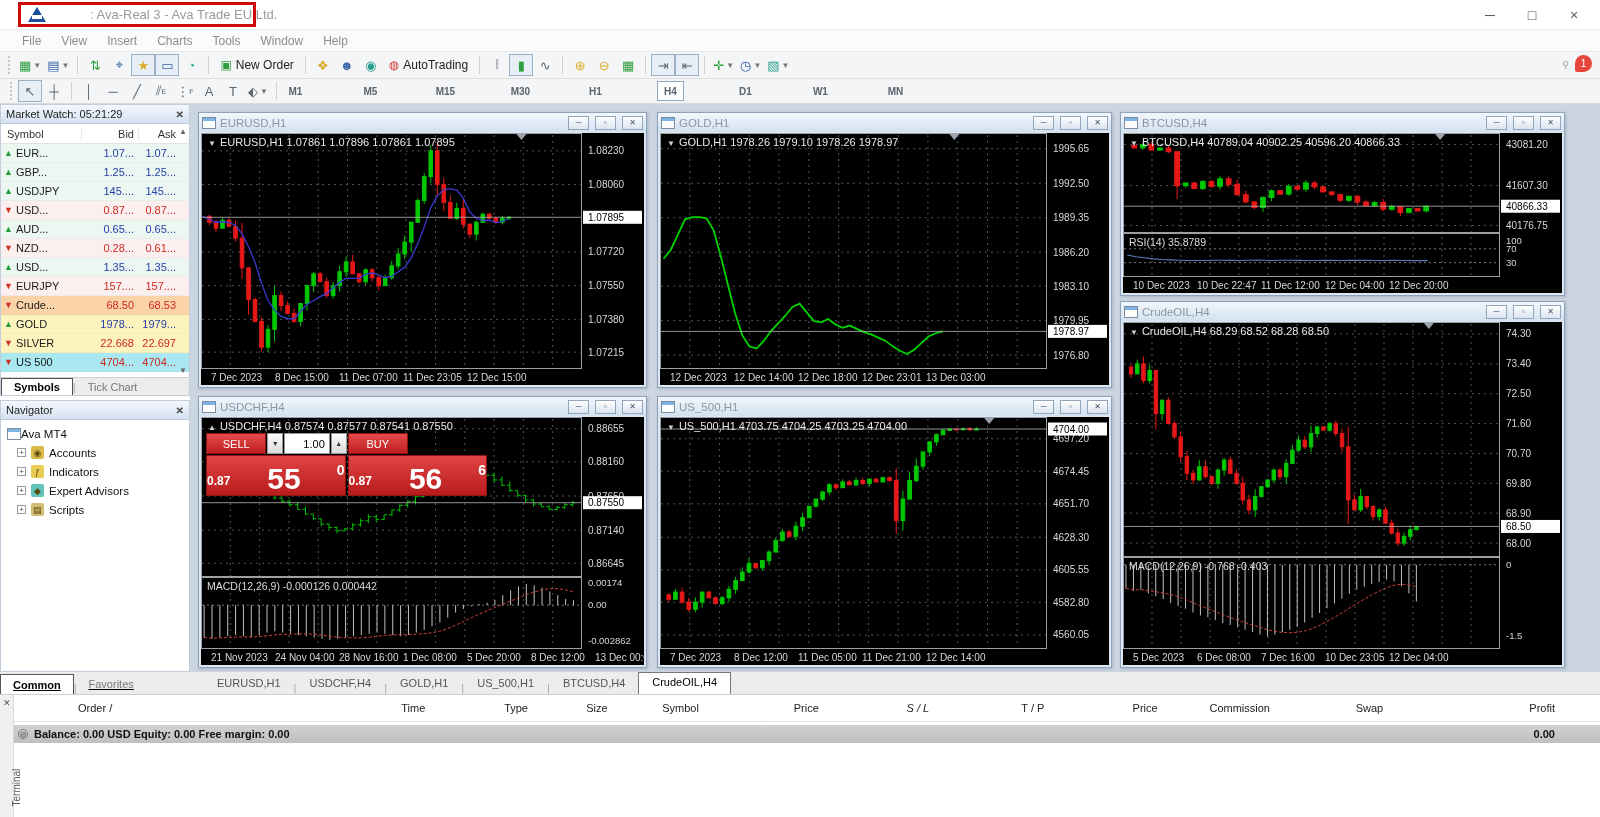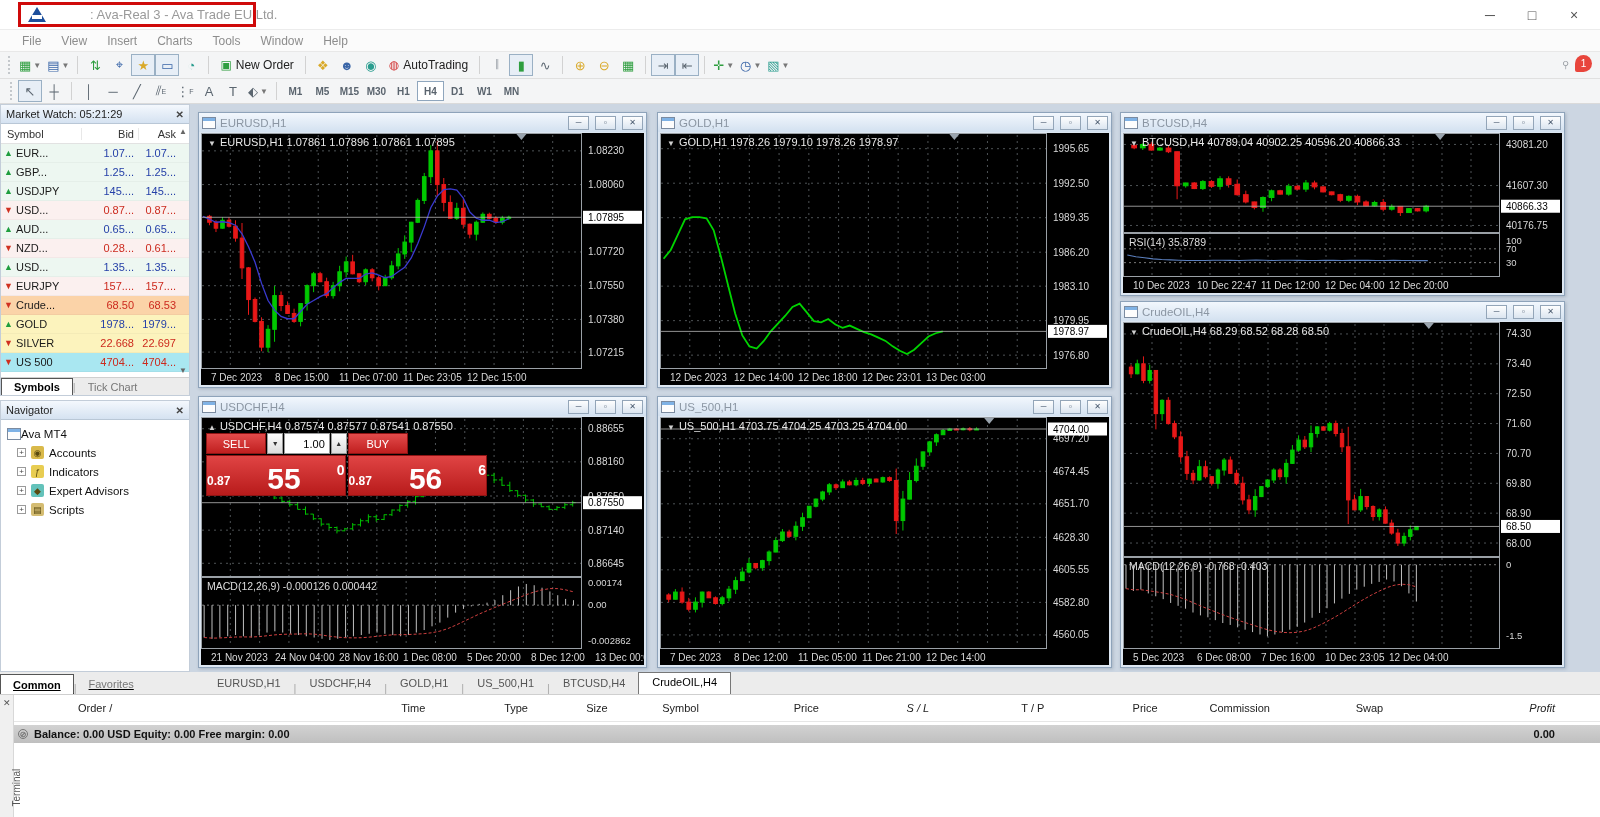--- a/index.html
+++ b/index.html
@@ -20,21 +20,21 @@
   
   #toolbar1 { position:absolute; left:0; top:51px; width:1600px; height:28px; background:#f4f5f6; border-top:1px solid #e8e8e8; border-bottom:1px solid #e0e0e0; display:flex; align-items:center; padding-left:4px; }
   #toolbar2 { position:absolute; left:0; top:79px; width:1600px; height:25px; background:#f4f5f6; border-bottom:1px solid #dadada; display:flex; align-items:center; padding-left:6px; }
   .grip { width:4px; height:18px; border-left:2px dotted #c4c8cc; margin:0 4px; }
   .sep { width:1px; height:18px; background:#d2d2d2; margin:0 5px; }
   .tbtn { height:22px; min-width:24px; display:flex; align-items:center; justify-content:center; font-size:13px; color:#5b6670; padding:0 3px; }
   .tbtn .g-green { color:#2e9e3f; } .g-yellow { color:#d9a928; } .g-blue { color:#3a66a8; } .g-red { color:#cf2b2b; } .g-teal { color:#2a9d8f; }
   .tbtn.labeled { font-size:12px; color:#222; gap:4px; padding:0 6px; }
   .tbtn.pressed { border:1px solid #9ab0c4; background:#e7eef6; }
   .dd { font-size:8px; color:#777; margin-left:2px; }
-  #tf-group { display:flex; }
+  #tf-group { display:flex;gap:48px; }
   .tf { width:27px; height:20px; font-size:10px; font-weight:bold; color:#5a646e; display:flex; align-items:center; justify-content:center; }
   .tf.active { border:1px solid #8fa6bd; background:#fff; }
   #search-zone { position:absolute; right:8px; top:54px; display:flex; align-items:center; gap:6px; }
   #search-icon { font-size:15px; color:#8a8f96; transform:rotate(-45deg); }
   #notif-badge { width:17px; height:17px; border-radius:50% 50% 50% 2px; background:#e8453c; color:#fff; font-size:10px; display:flex; align-items:center; justify-content:center; }
 
   
   #market-watch { position:absolute; left:0; top:104px; width:190px; height:292px; background:#fff; border:1px solid #c3cdd9; }
   .panel-hd { height:19px; background:linear-gradient(#f4f8fd,#d5e2f1); border-bottom:1px solid #b9c7d6; font-size:11px; color:#222; display:flex; align-items:center; justify-content:space-between; padding:0 5px;text-align:right; }
   .panel-x { color:#444; font-size:10px; font-weight:bold; }
@@ -1306,20 +1306,20 @@
       <span class="th" style="width: 135px;">Time</span>
       <span class="th" style="width: 107px;">Type</span>
       <span class="th" style="width: 83px;">Size</span>
       <span class="th" style="width: 95px;">Symbol</span>
       <span class="th" style="width: 125px;">Price</span>
       <span class="th" style="width: 115px; font-style: italic;">S / L</span>
       <span class="th" style="width: 120px;">T / P</span>
       <span class="th" style="width: 118px;">Price</span>
       <span class="th" style="width: 117px;">Commission</span>
       <span class="th" style="width: 118px;">Swap</span>
-      <span class="th" style="width: 179px; font-style: italic;">Profit</span>
+      <span class="th" style="width: 179px;">Profit</span>
     </div>
   <div id="balance-row">
     <span id="balance-ic">⊘</span>
     <span>Balance: 0.00 USD  Equity: 0.00  Free margin: 0.00</span>
     <span id="balance-profit">0.00</span>
   </div>
 </div>
 
 </body></html>

